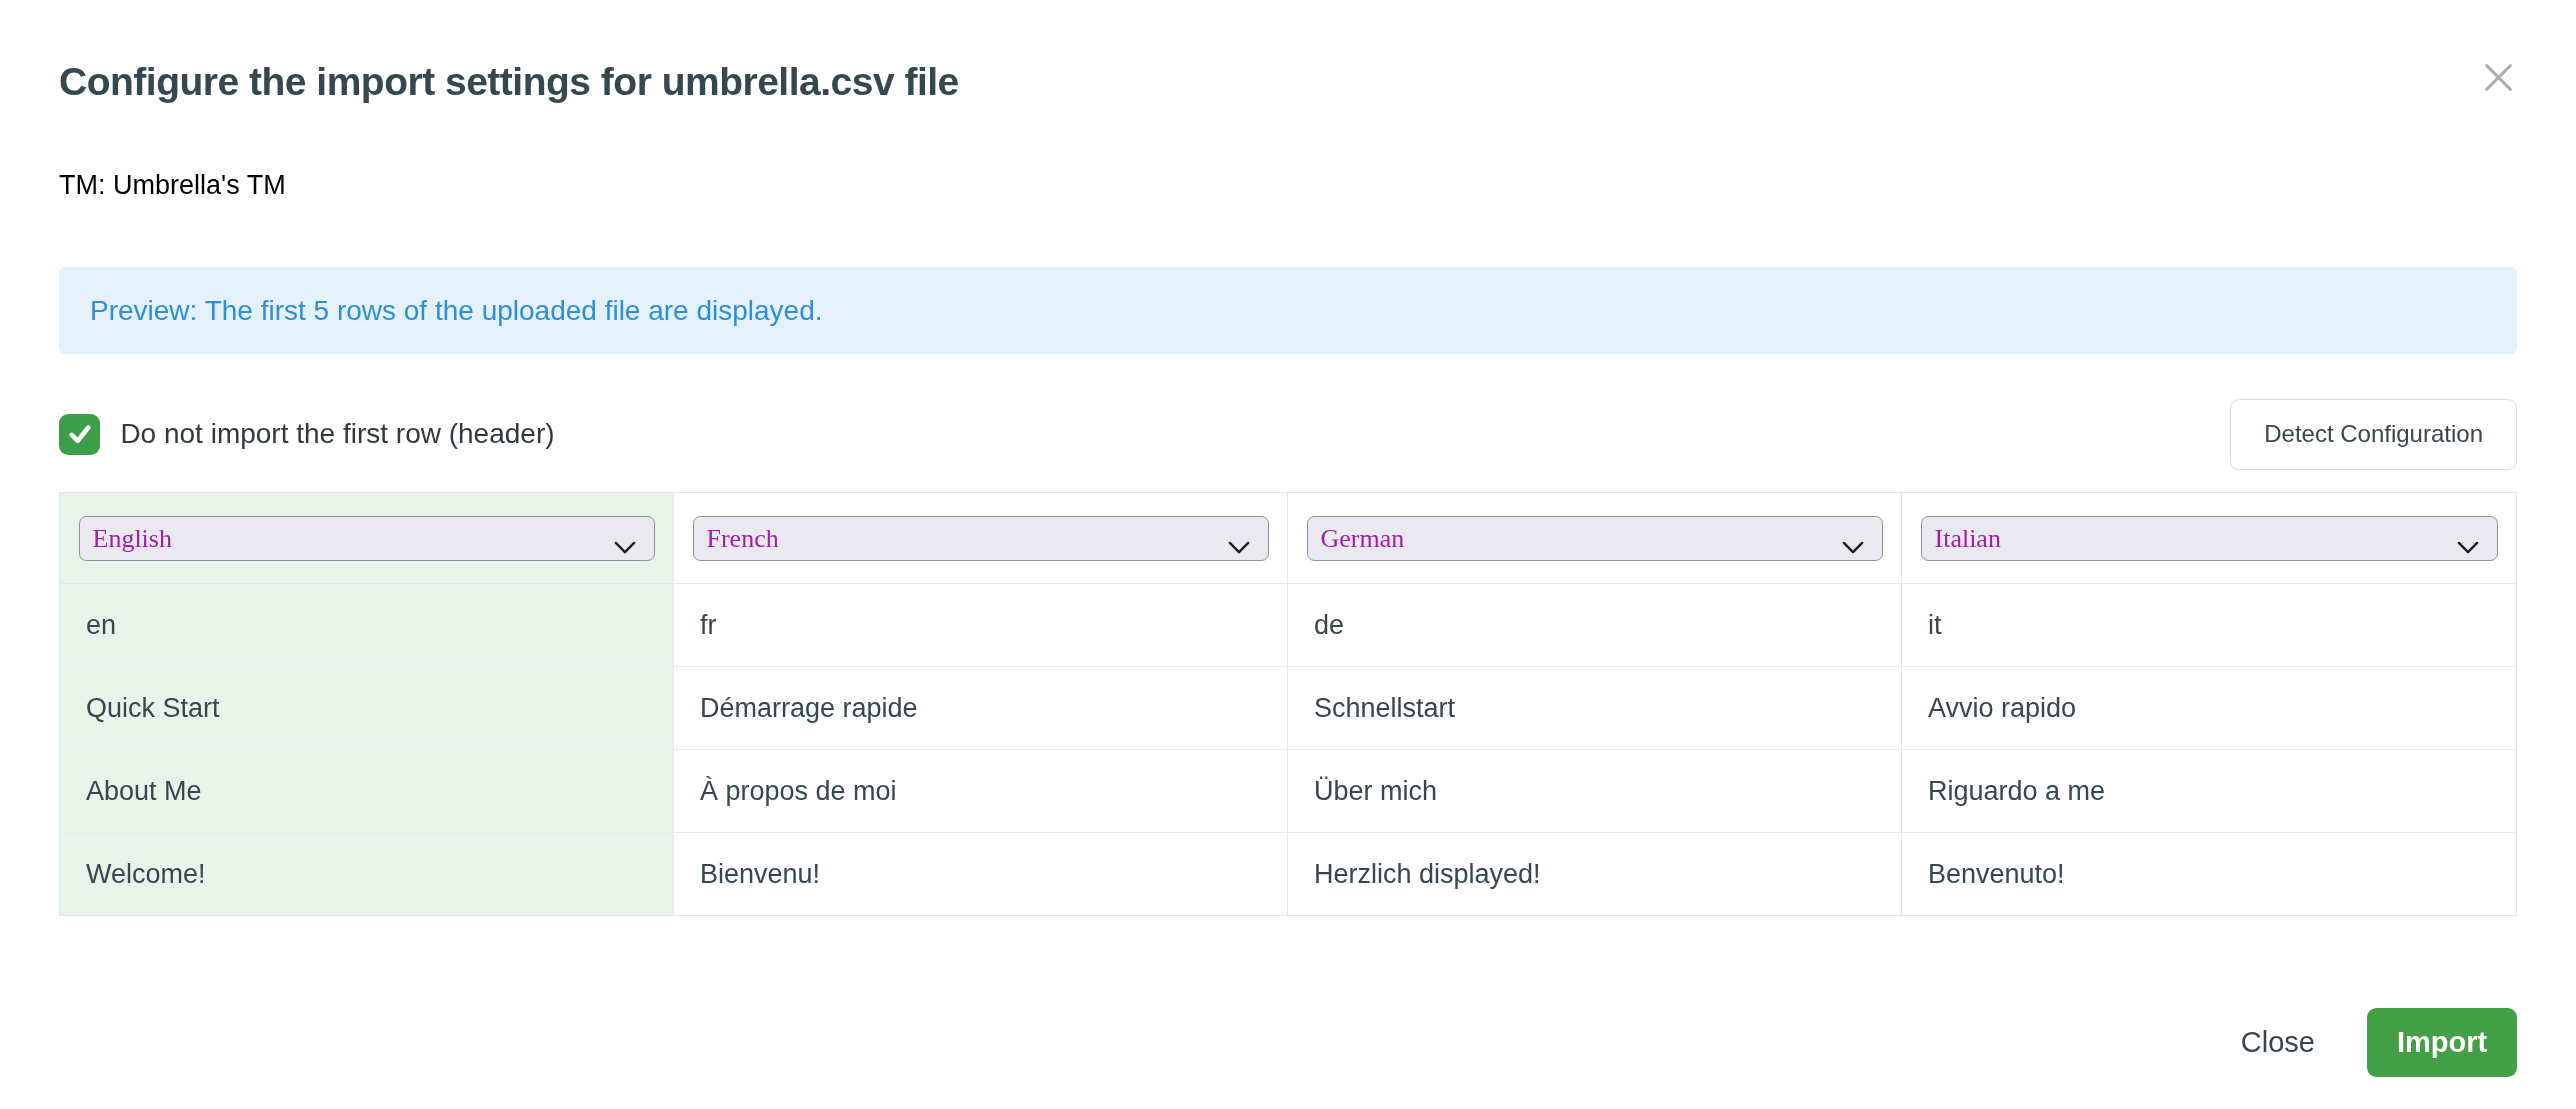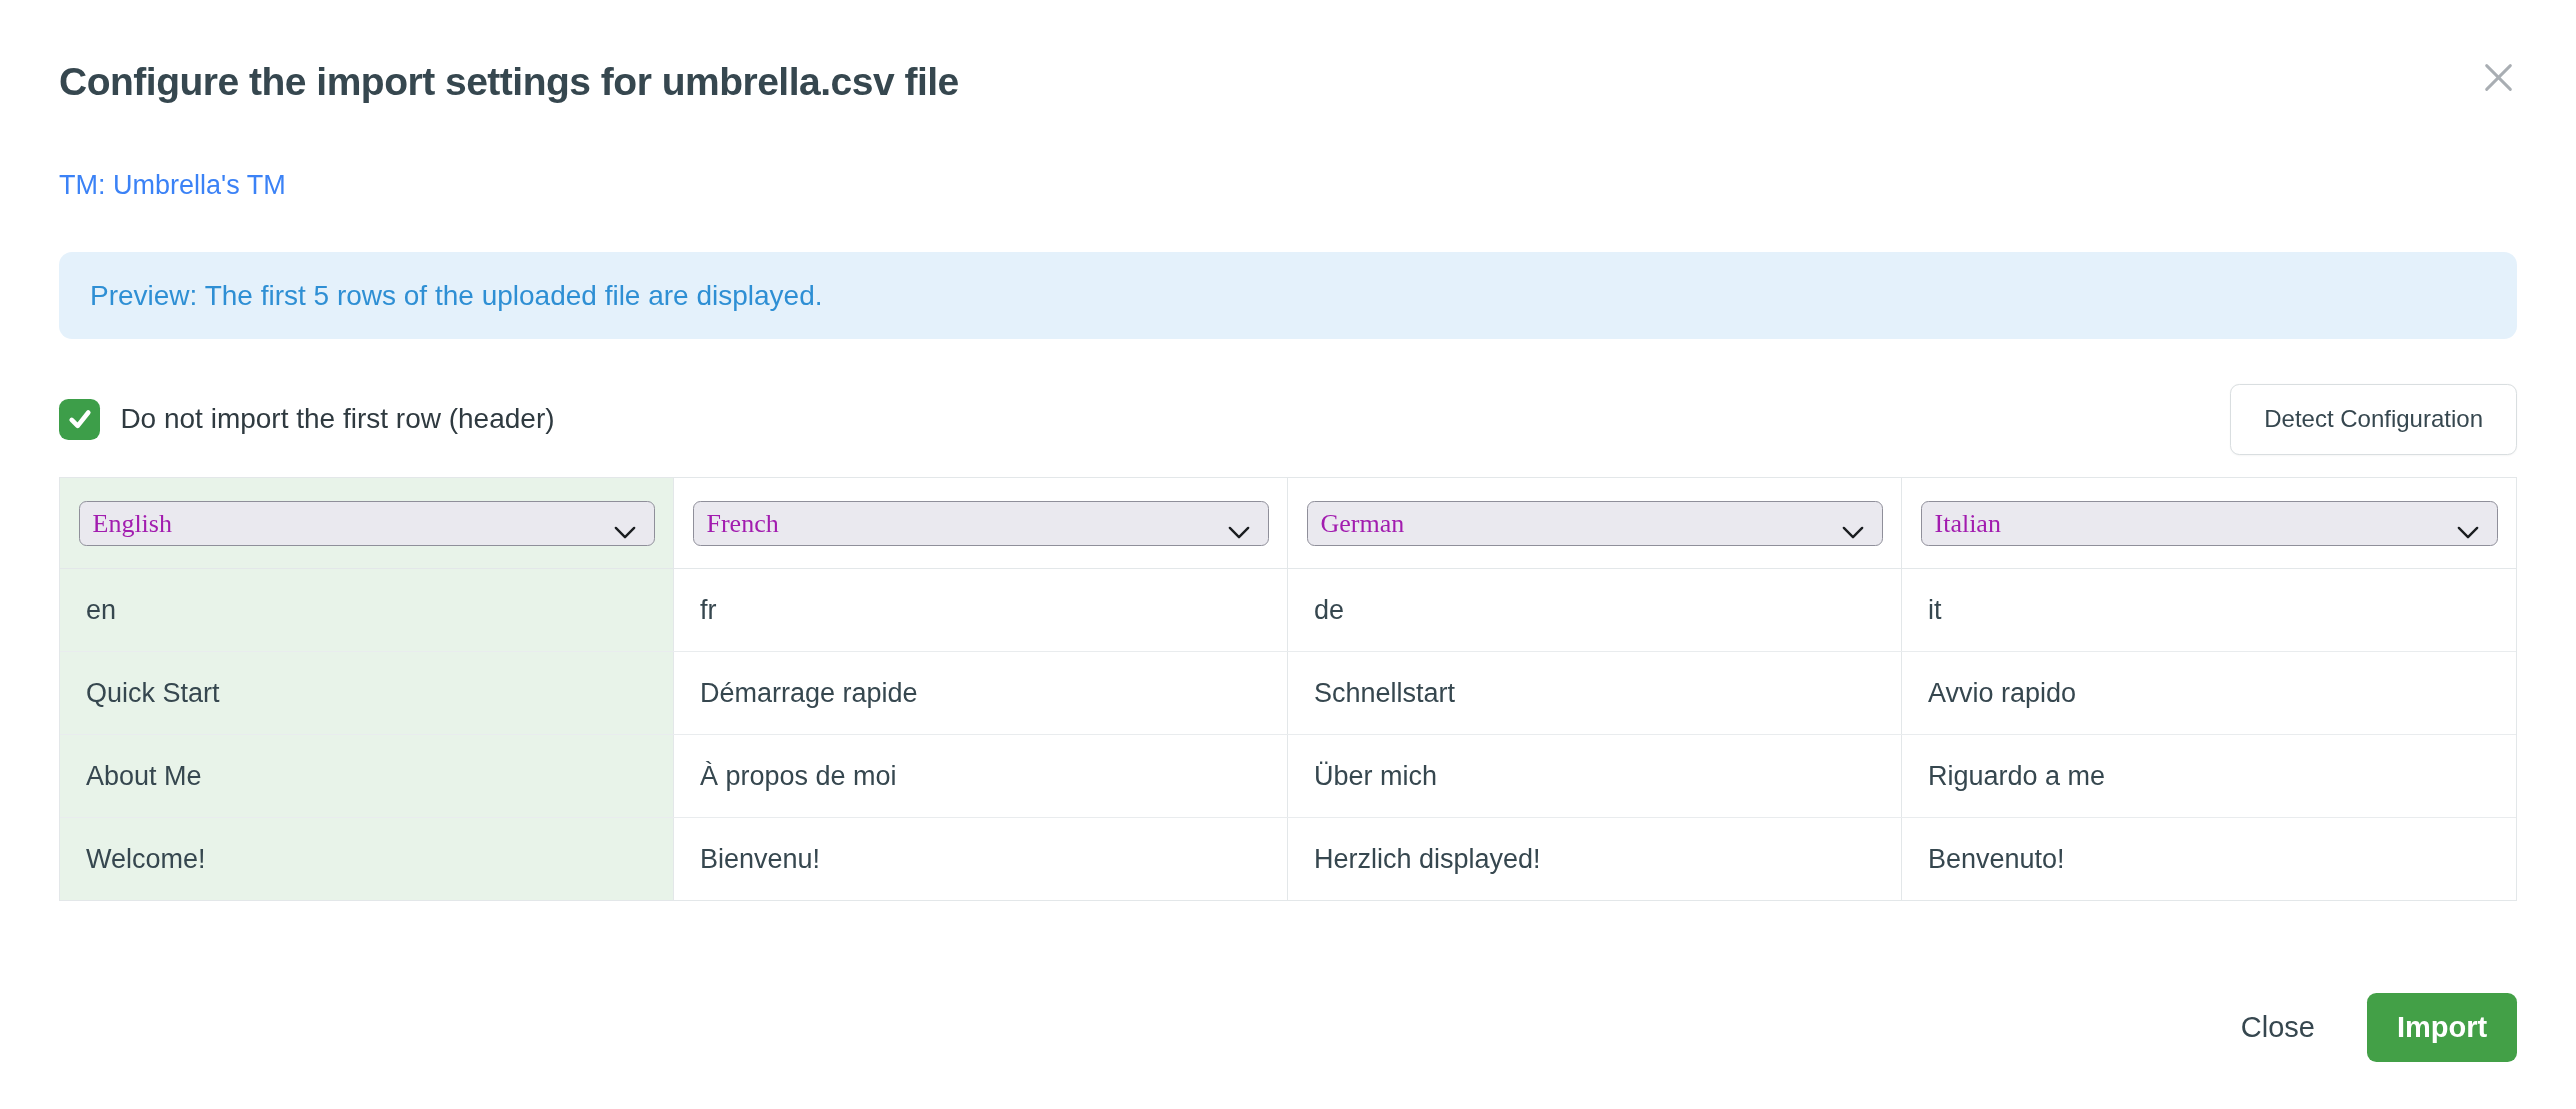--- a/index.html
+++ b/index.html
@@ -16,24 +16,24 @@
   html,body{width:2576px;height:1109px;background:#ffffff;
     font-family:"Liberation Sans","DejaVu Sans",sans-serif;color:var(--dark-text);}
   .dialog{position:relative;width:2576px;height:1109px;padding:0 59px;overflow:hidden;}
 
   .dialog-title{padding-top:59px;font-size:39px;line-height:46px;font-weight:700;
     color:var(--dark-text);letter-spacing:-0.5px;}
   .close-x{position:absolute;top:57px;right:57px;width:41px;height:41px;
     display:flex;align-items:center;justify-content:center;cursor:pointer;}
   .close-x svg{width:31px;height:31px;stroke:#a9aeb3;stroke-width:3.2;stroke-linecap:round;}
 
-  .tm-line{margin-top:65px;font-size:27px;line-height:30px;color:#3b82f6;}
+  .tm-line{margin-top:65px;font-size:27px;line-height:30px;color:#000000;}
 
-  .info-banner{margin-top:52px;height:87px;background:var(--info-bg-blue);
-    border-radius:13px;display:flex;align-items:center;padding:0 31px;}
+  .info-banner{margin-top:67px;height:87px;background:var(--info-bg-blue);
+    border-radius:6px;display:flex;align-items:center;padding:0 31px;}
   .info-banner span{font-size:28px;color:var(--info-text-blue);}
 
   .options-row{margin-top:44px;height:72px;display:flex;align-items:center;
     justify-content:space-between;}
   .checkbox-group{display:flex;align-items:center;cursor:pointer;}
   .checkbox{width:41px;height:41px;border-radius:9.3px;background:var(--checkbox-green);
     display:flex;align-items:center;justify-content:center;flex:0 0 auto;}
   .checkbox svg{width:24px;height:24px;stroke:#ffffff;stroke-width:5;fill:none;
     stroke-linecap:round;stroke-linejoin:round;}
   .checkbox-label{margin-left:20.4px;font-size:28px;color:#2f3a40;}

